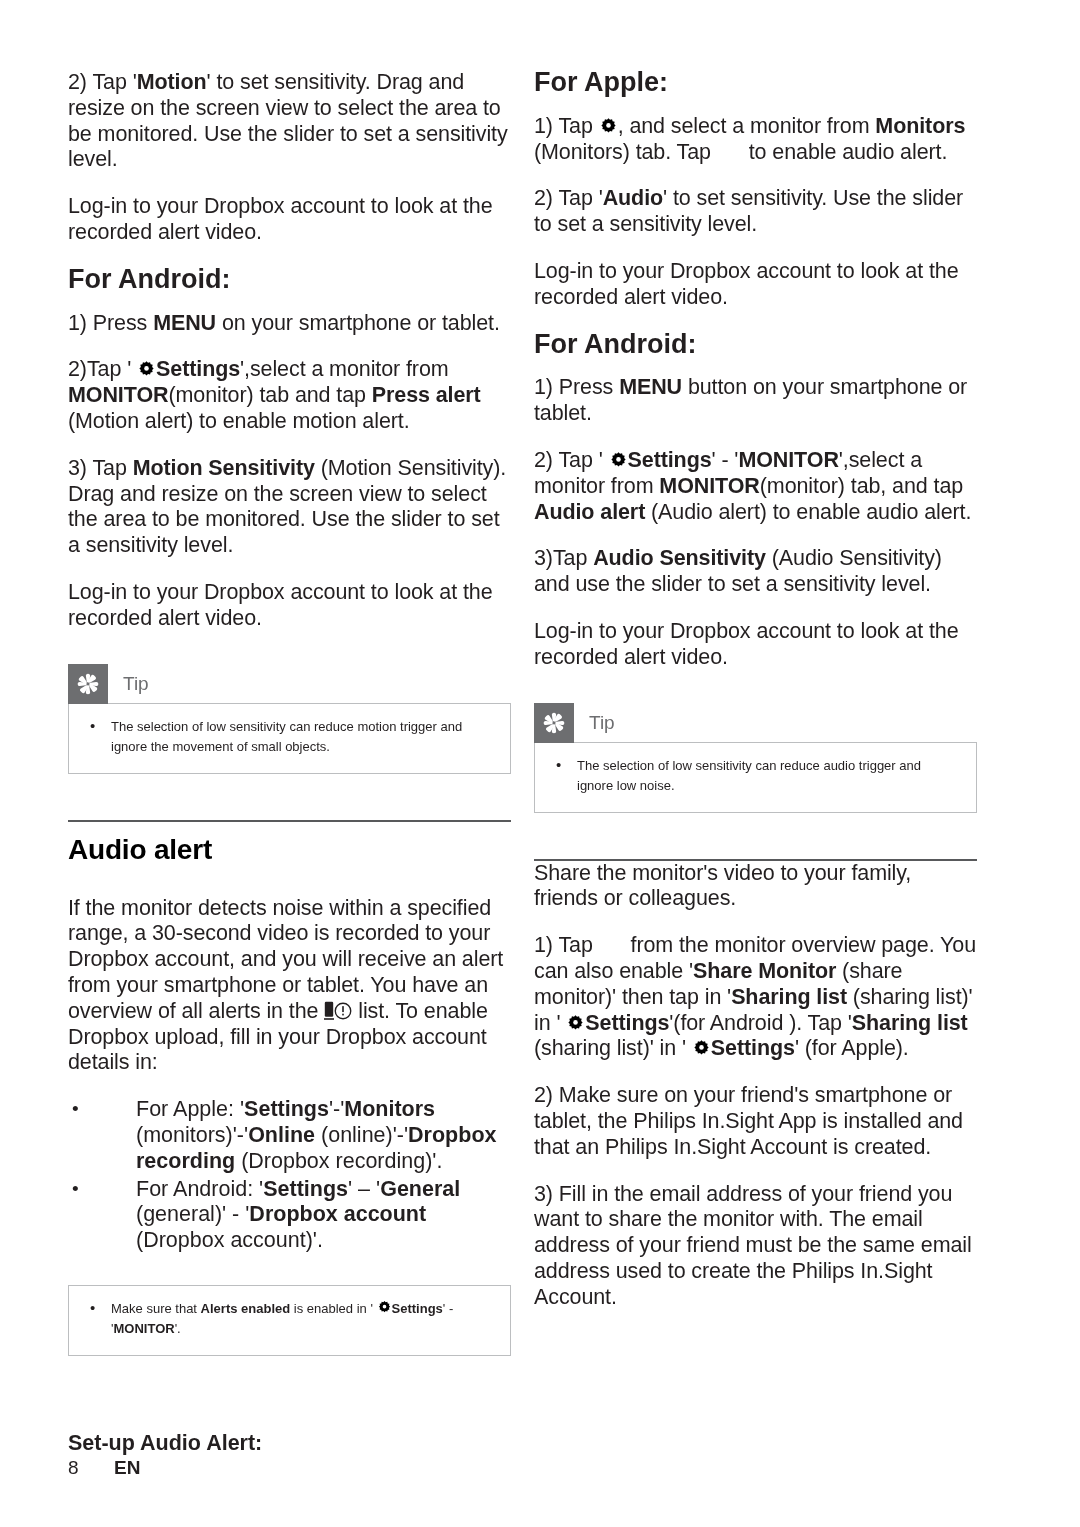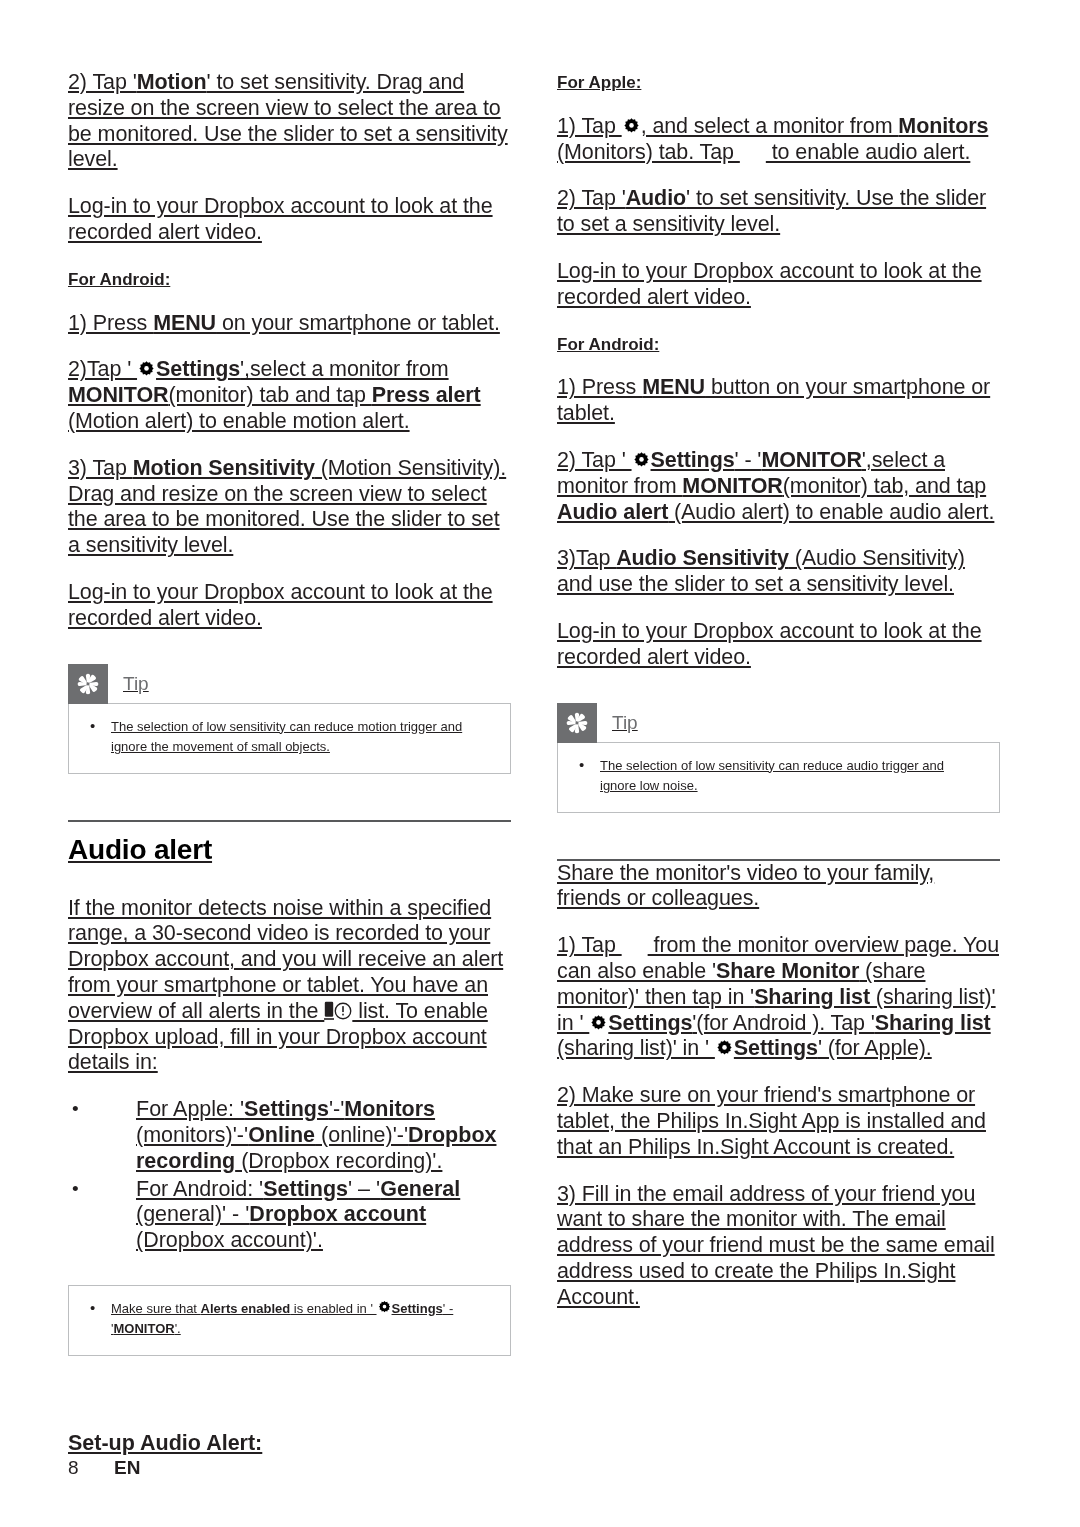--- a/index.html
+++ b/index.html
@@ -16,41 +16,40 @@
   }
   .page {
     position: relative;
     width: 1080px;
     height: 1527px;
     box-sizing: border-box;
     padding: 70px 55px 0 68px;
   }
   .columns {
     display: flex;
-    gap: 46px;
+    gap: 23px;
     align-items: flex-start;
-    text-decoration: underline;
   }
   .col {
     width: 443px;
     flex: 0 0 443px;
   }
 
   
   p.body {
     font-size: 21.5px;
     line-height: 25.8px;
     margin: 0 0 21px 0;
     letter-spacing: -0.1px;
     color: #231f20;
     font-weight: 400;
   }
   .b { font-weight: 700; }
   h3.subhead {
-    font-size: 17px;
+    font-size: 27px;
     line-height: 25.8px;
     font-weight: 700;
     margin: 0 0 18px 0;
     color: #231f20;
   }
   h2.section-title {
     font-size: 28px;
     line-height: 32px;
     font-weight: 700;
     margin: 12px 0 30px 0;

